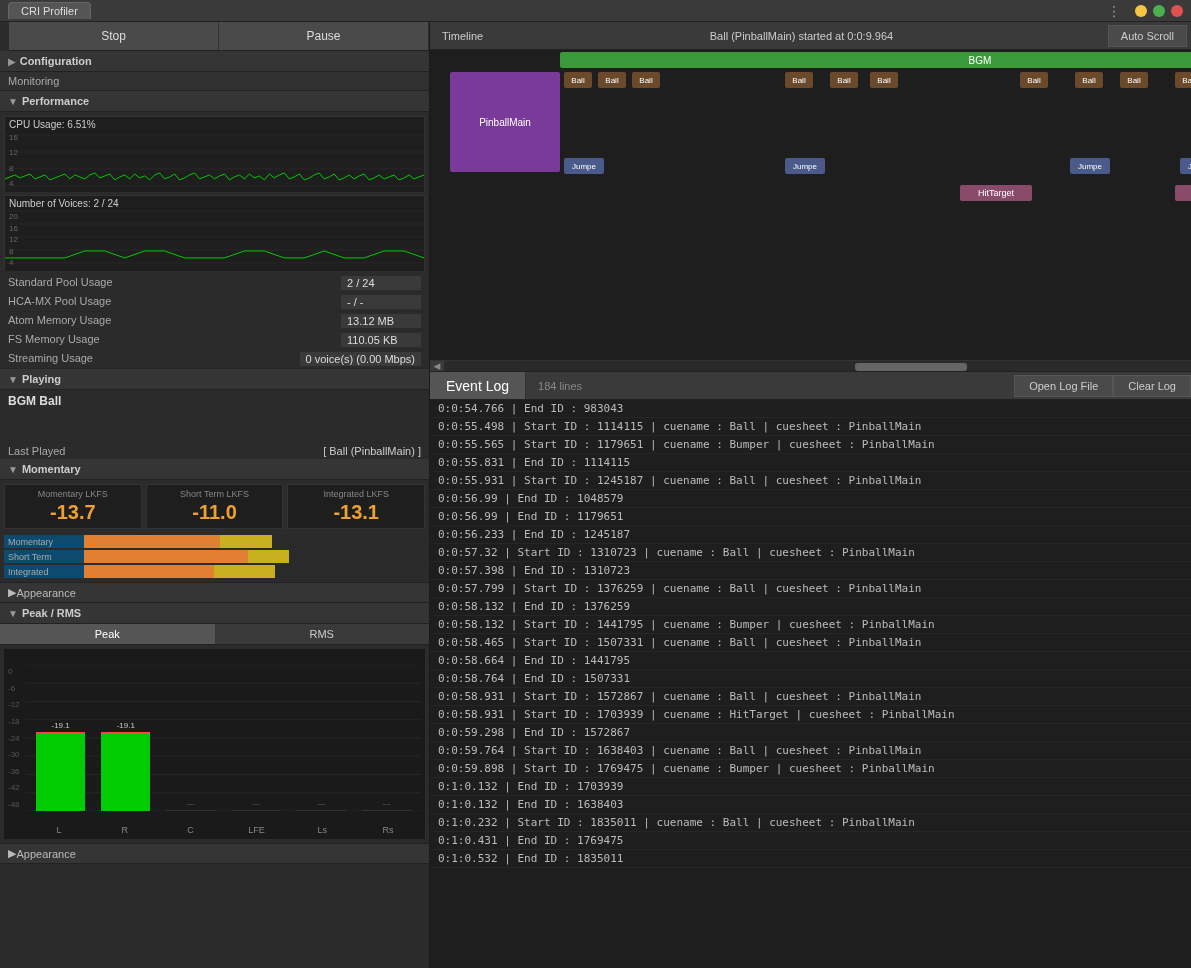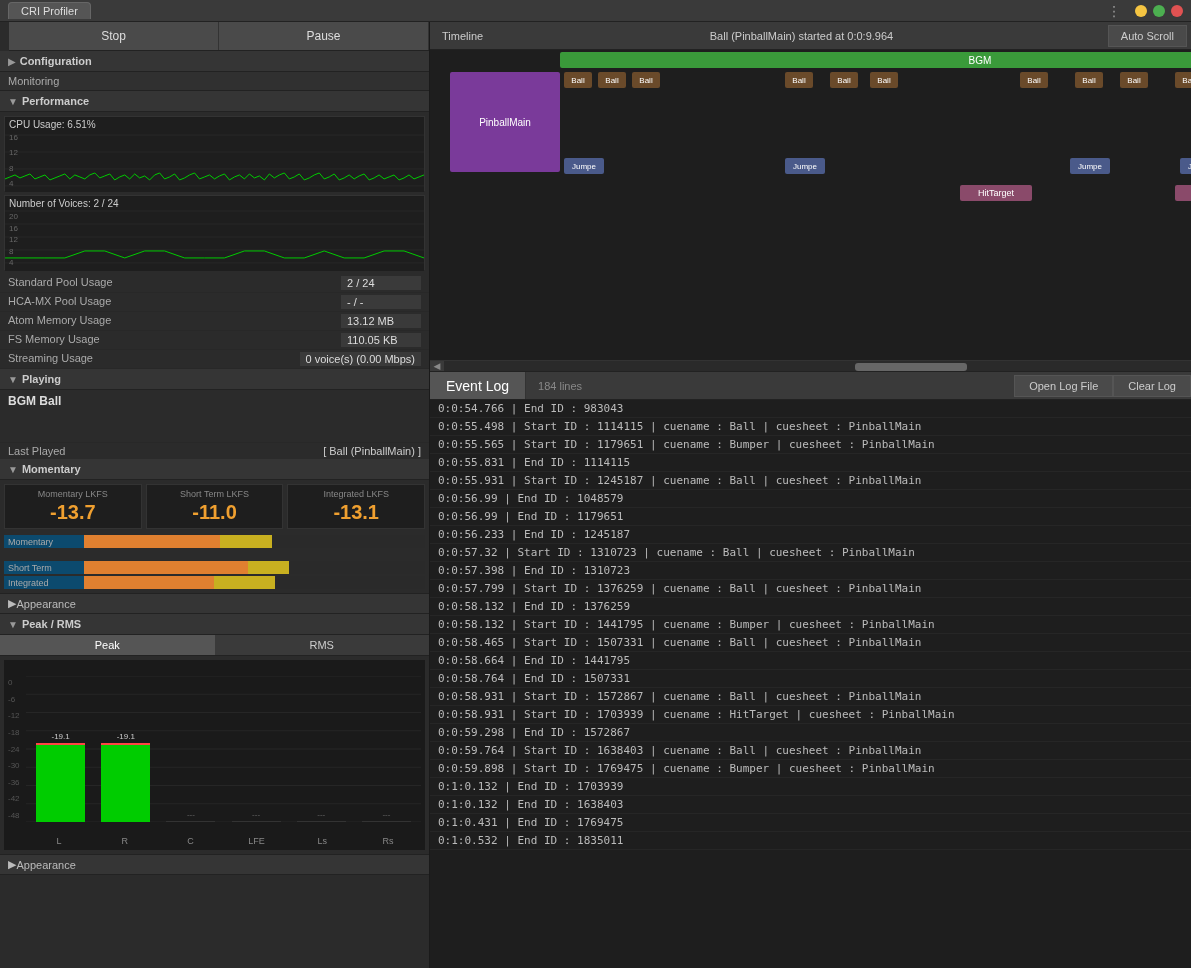--- a/index.html
+++ b/index.html
@@ -551,21 +551,21 @@
       </div>
       <div class="loudness-bars">
         <div class="loudness-bar-row">
           <span class="bar-label">Momentary</span>
           <div style="margin-left:80px; display:flex; width:calc(100% - 80px); height:100%;">
             <div class="loudness-bar-fill-orange" style="width:40%;"></div>
             <div class="loudness-bar-fill-yellow" style="width:15%;"></div>
             <div class="loudness-bar-fill-dark" style="flex:1;"></div>
           </div>
         </div>
-        <div class="loudness-bar-row" style="margin-top:13px;">
+        <div class="loudness-bar-row" style="margin-top:2px;">
           <span class="bar-label">Short Term</span>
           <div style="margin-left:80px; display:flex; width:calc(100% - 80px); height:100%;">
             <div class="loudness-bar-fill-orange" style="width:48%;"></div>
             <div class="loudness-bar-fill-yellow" style="width:12%;"></div>
             <div class="loudness-bar-fill-dark" style="flex:1;"></div>
           </div>
         </div>
         <div class="loudness-bar-row" style="margin-top:2px;">
           <span class="bar-label">Integrated</span>
           <div style="margin-left:80px; display:flex; width:calc(100% - 80px); height:100%;">
@@ -749,19 +749,20 @@
         <div class="log-line">0:0:58.465  |  Start ID : 1507331  |  cuename : Ball  |  cuesheet : PinballMain</div>
         <div class="log-line">0:0:58.664  |  End ID : 1441795</div>
         <div class="log-line">0:0:58.764  |  End ID : 1507331</div>
         <div class="log-line">0:0:58.931  |  Start ID : 1572867  |  cuename : Ball  |  cuesheet : PinballMain</div>
         <div class="log-line">0:0:58.931  |  Start ID : 1703939  |  cuename : HitTarget  |  cuesheet : PinballMain</div>
         <div class="log-line">0:0:59.298  |  End ID : 1572867</div>
         <div class="log-line">0:0:59.764  |  Start ID : 1638403  |  cuename : Ball  |  cuesheet : PinballMain</div>
         <div class="log-line">0:0:59.898  |  Start ID : 1769475  |  cuename : Bumper  |  cuesheet : PinballMain</div>
         <div class="log-line">0:1:0.132   |  End ID : 1703939</div>
         <div class="log-line">0:1:0.132   |  End ID : 1638403</div>
+        <div class="log-line">0:1:0.232   |  Start ID : 1835011  |  cuename : Ball  |  cuesheet : PinballMain</div>
         <div class="log-line">0:1:0.431   |  End ID : 1769475</div>
         <div class="log-line">0:1:0.532   |  End ID : 1835011</div>
       </div>
 
   </div>
 
 </div>
 
 </body></html>

